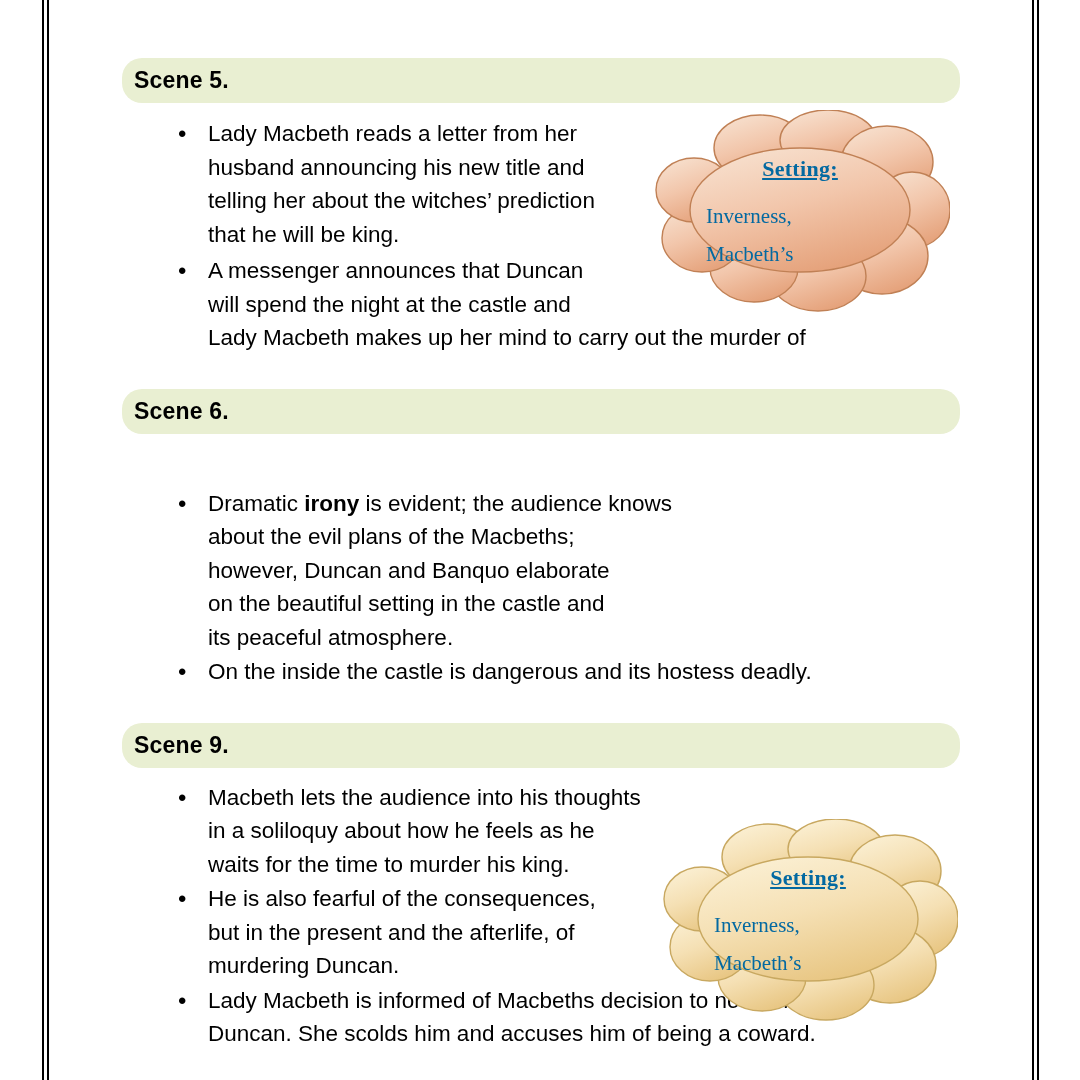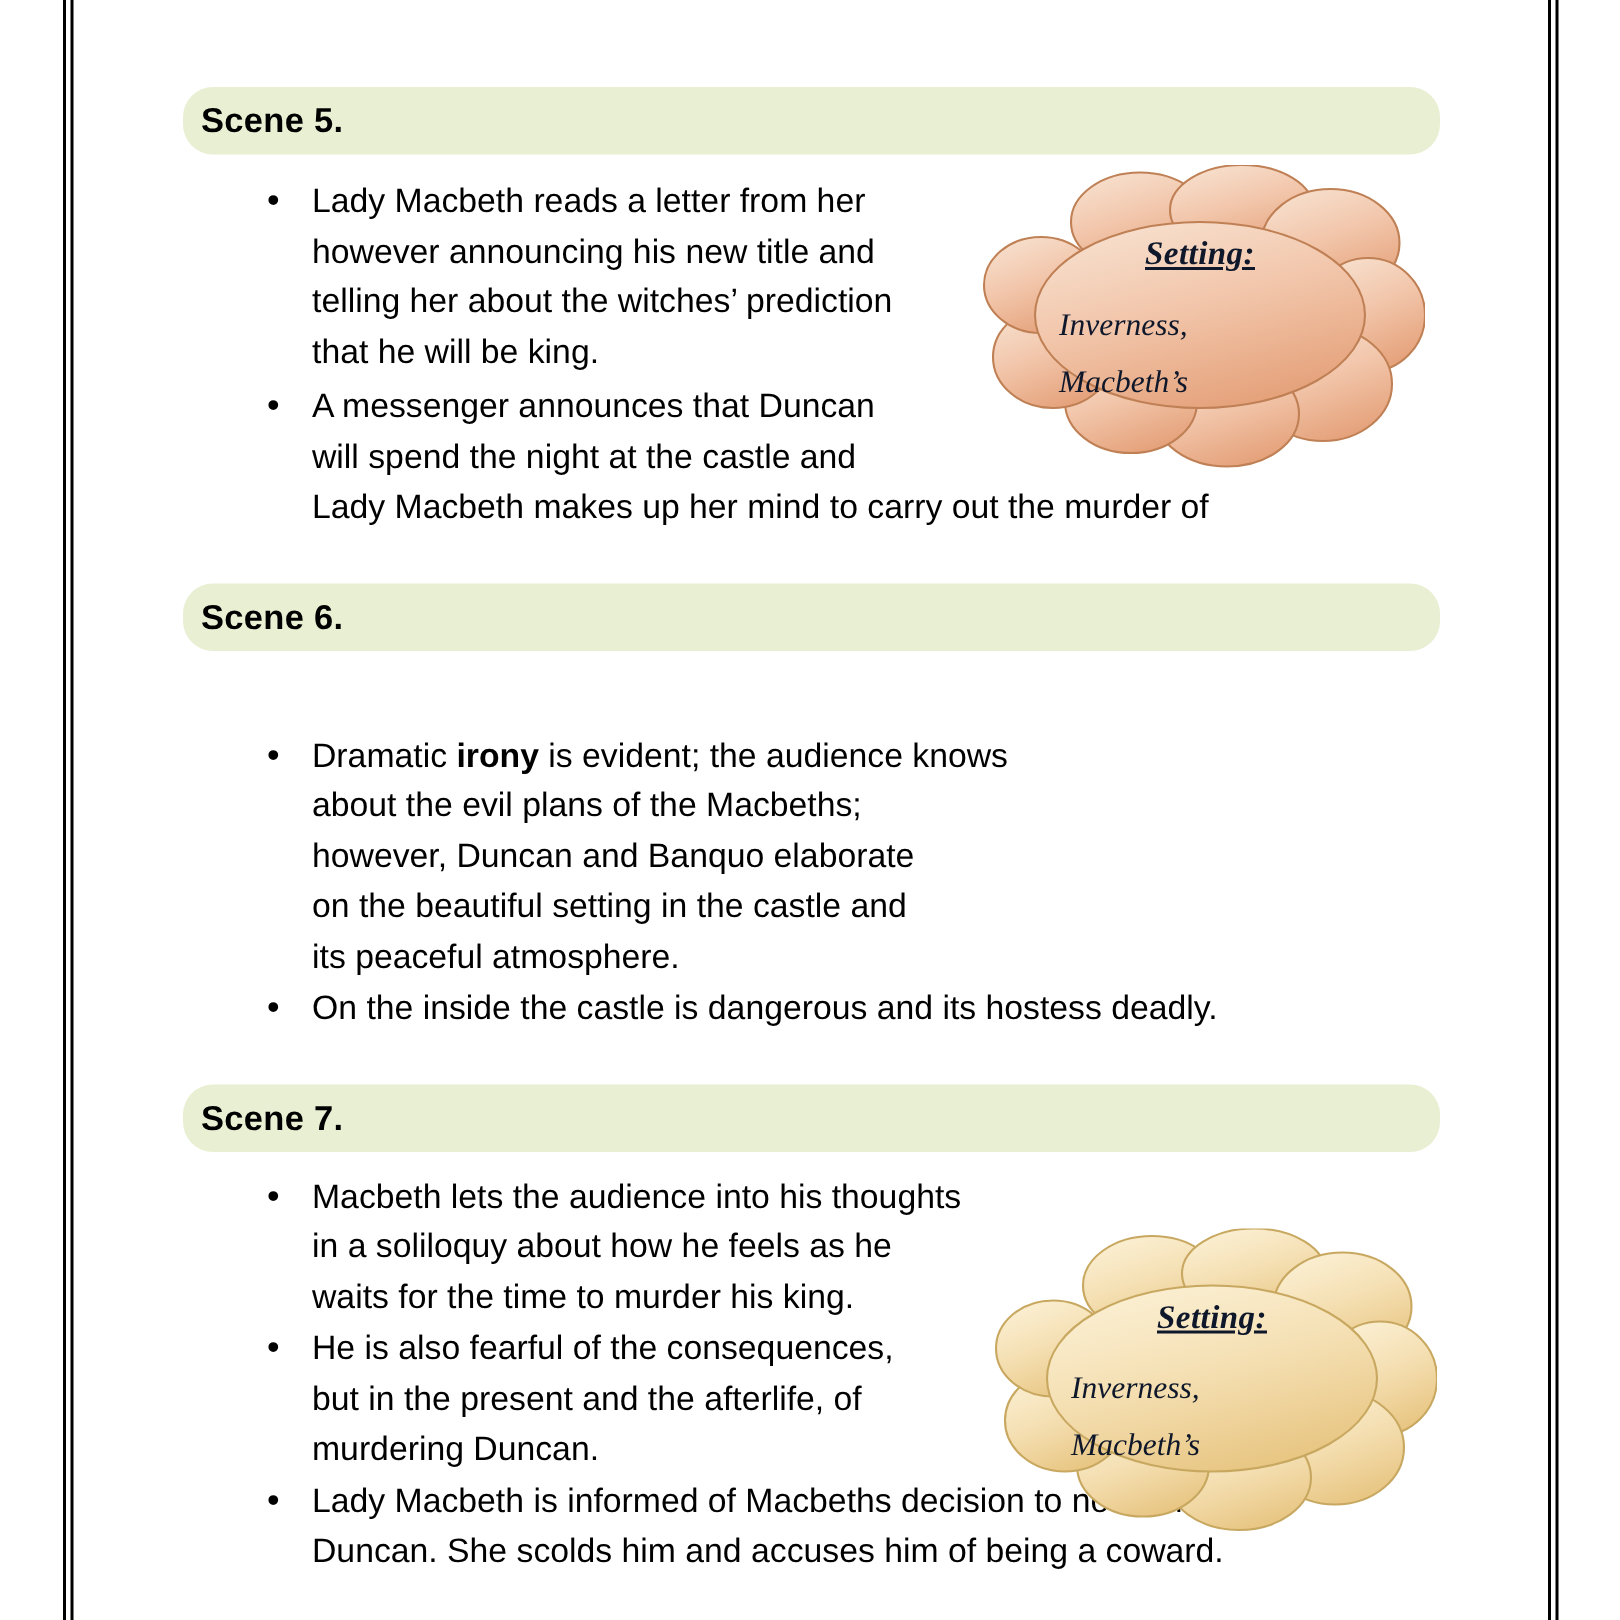--- a/index.html
+++ b/index.html
@@ -98,23 +98,22 @@
     height: 205px;
     z-index: 5;
     pointer-events: none;
   }
   .cloud svg { display: block; width: 100%; height: 100%; }
   .cloud .cloud-text {
     position: absolute;
     left: 0; top: 0;
     width: 300px; height: 205px;
     font-family: "Liberation Serif", serif;
-    color: #0f172a;
+    color: #0369a1;
     text-align: left;
-    font-style: italic;
   }
   .cloud .setting-label {
     position: absolute;
     left: 0; right: 0;
     top: 46px;
     text-align: center;
     font-size: 22px;
     font-weight: bold;
     text-decoration: underline;
     letter-spacing: .3px;
@@ -171,21 +170,21 @@
       <div class="cloud-text">
         <div class="setting-label">Setting:</div>
         <div class="loc-1">Inverness,</div>
         <div class="loc-2">Macbeth’s</div>
       </div>
     </div>
 
     <ul class="bullets">
       <li>
         <span class="narrow">Lady Macbeth reads a letter from her</span>
-        <span class="narrow">however announcing his new title and</span>
+        <span class="narrow">husband announcing his new title and</span>
         <span class="narrow">telling her about the witches’ prediction</span>
         <span class="narrow">that he will be king.</span>
       </li>
       <li>
         <span class="narrow">A messenger announces that Duncan</span>
         <span class="narrow">will spend the night at the castle and</span>
         <span class="full">Lady Macbeth makes up her mind to carry out the murder of</span>
       </li>
     </ul>
   </section>
@@ -230,21 +229,21 @@
         <span class="narrow-wide">on the beautiful setting in the castle and</span>
         <span class="narrow">its peaceful atmosphere.</span>
       </li>
       <li>
         <span class="full">On the inside the castle is dangerous and its hostess deadly.</span>
       </li>
     </ul>
   </section>
 
   <section class="scene scene7" style="padding-top:22px;">
-    <div class="scene-header">Scene 7.</div>
+    <div class="scene-header">Scene 9.</div>
 
     <ul class="bullets">
       <li>
         <span class="narrow-wide">Macbeth lets the audience into his thoughts</span>
         <span class="narrow">in a soliloquy about how he feels as he</span>
         <span class="narrow">waits for the time to murder his king.</span>
       </li>
       <li>
         <span class="narrow">He is also fearful of the consequences,</span>
         <span class="narrow"> but in the present and the afterlife, of</span>

